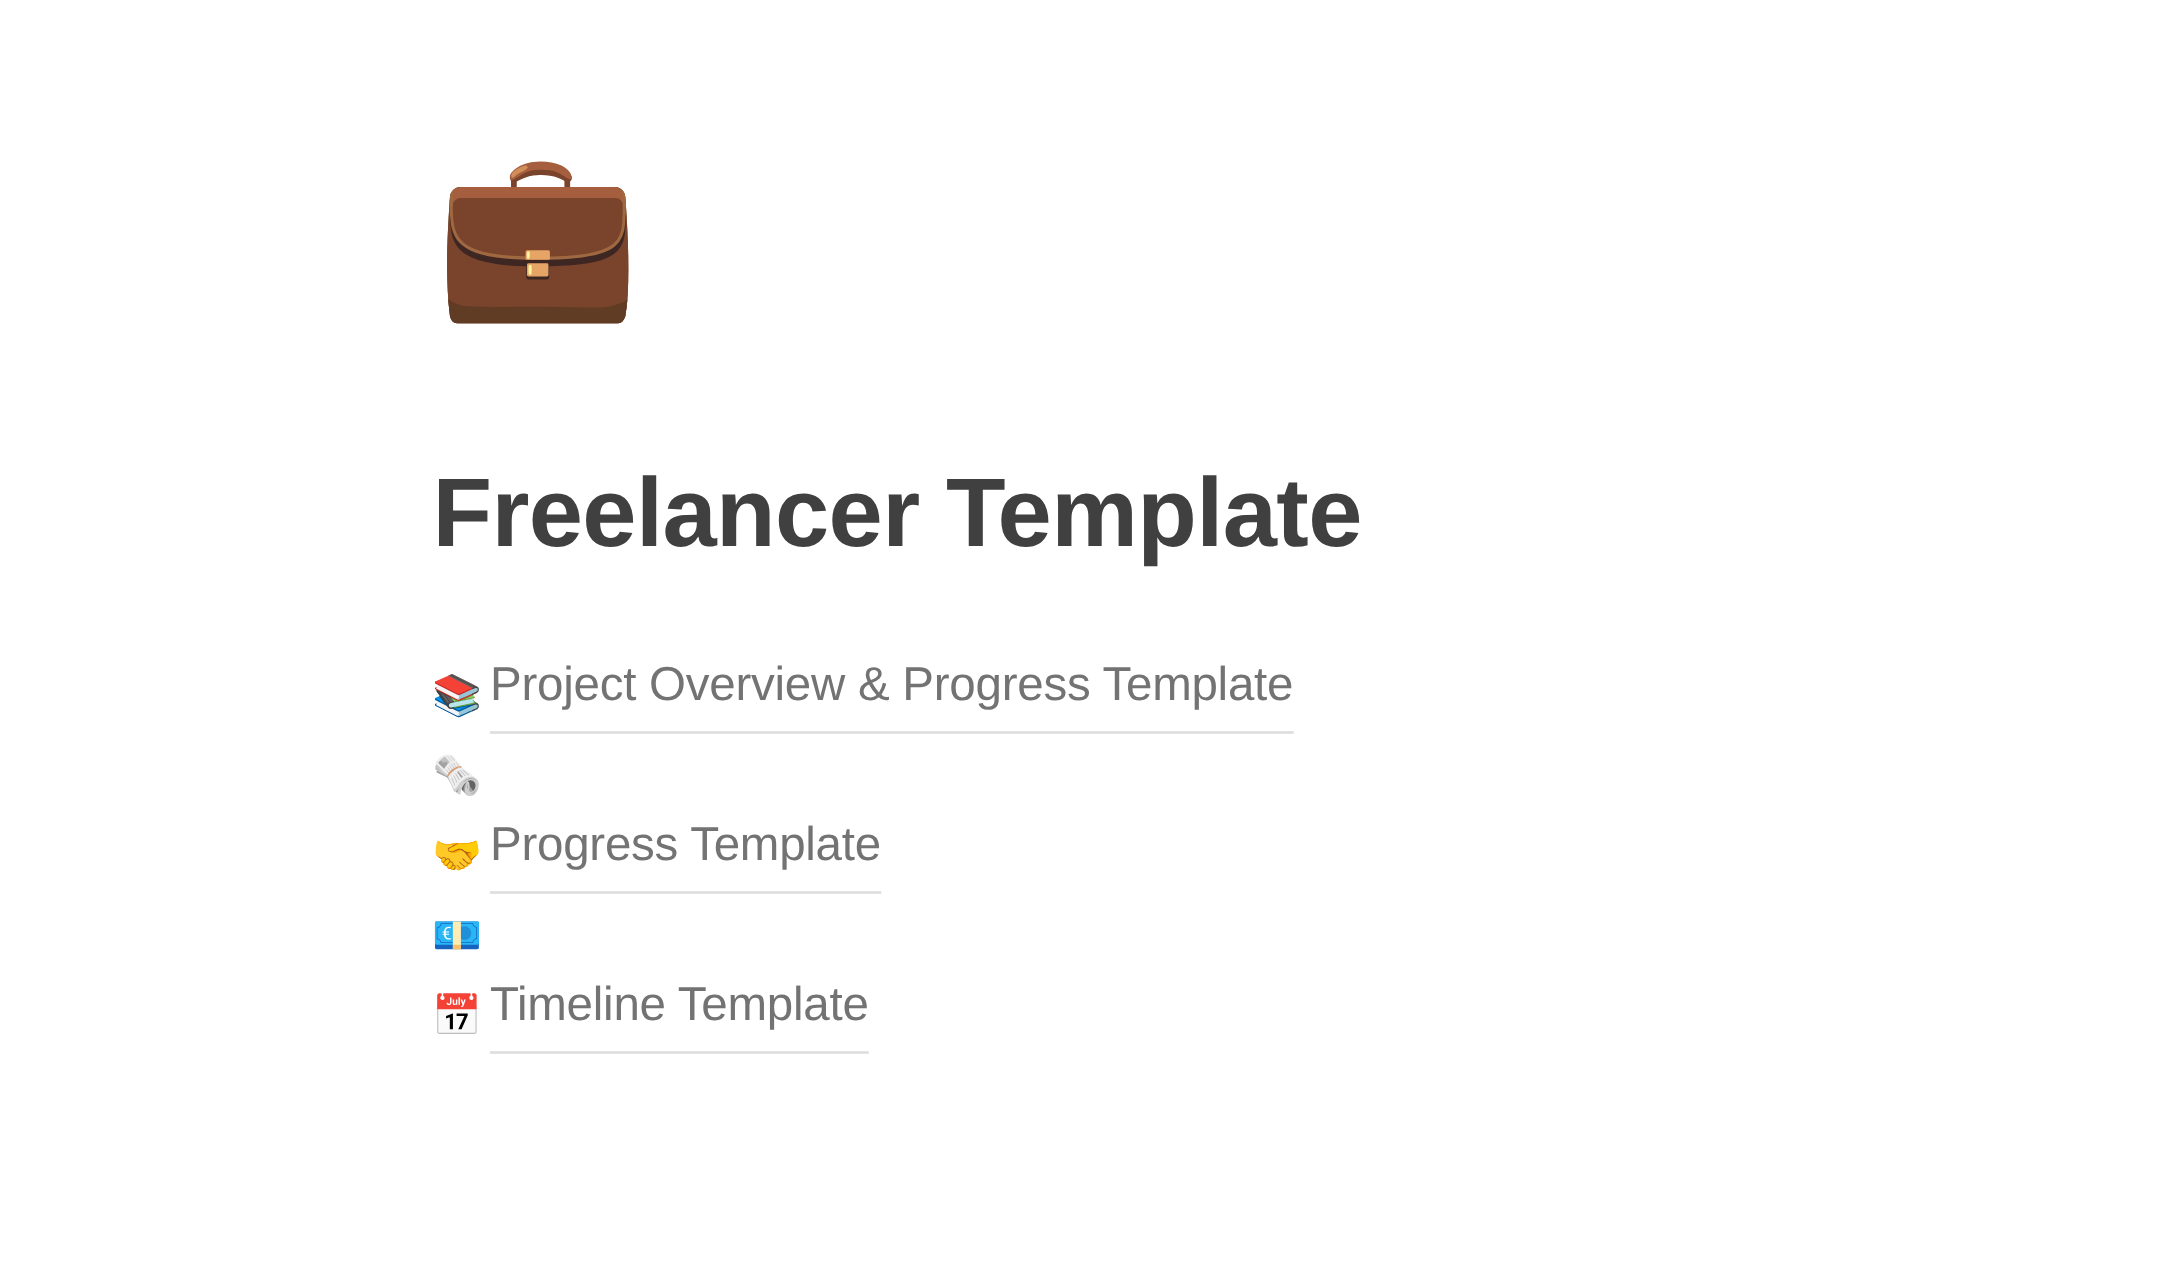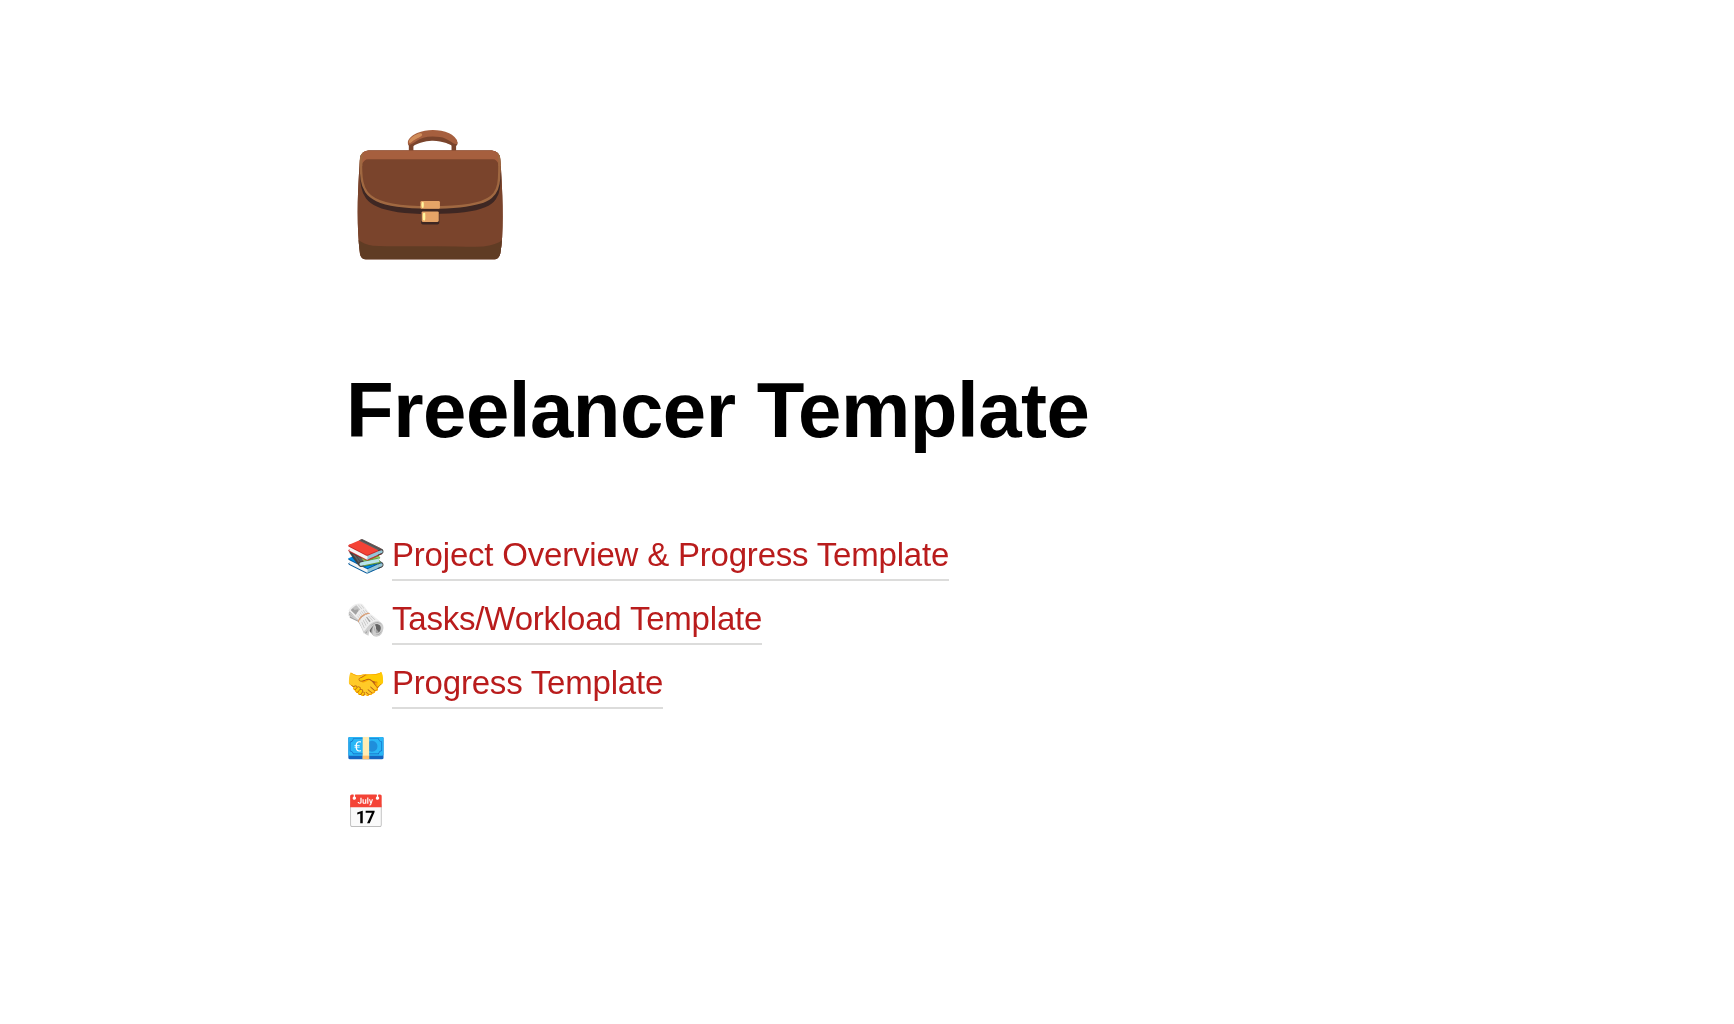--- a/index.html
+++ b/index.html
@@ -40,21 +40,21 @@
   
   .page-title {
     position: absolute;
     left: 346px;
     top: 310px;
     width: 1200px;
     font-size: 78px;
     line-height: 96px;
     font-weight: 700;
     letter-spacing: -0.5px;
-    color: #000000;
+    color: #404040;
     font-family: "Liberation Sans", "DejaVu Sans", sans-serif;
     font-stretch: condensed;
     white-space: nowrap;
   }
 
   
   .link-list {
     position: absolute;
     left: 346px;
     top: 524px;
@@ -74,26 +74,26 @@
     width: 46px;
     font-size: 32px;
     line-height: 40px;
     text-align: left;
     user-select: none;
     font-family: "DejaVu Sans", "Liberation Sans", sans-serif;
   }
 
   .link-text {
     flex: 0 0 auto;
-    font-size: 33px;
+    font-size: 38px;
     line-height: 46px;
-    color: #b91c1c;
+    color: #737373;
     font-family: "Liberation Sans", "DejaVu Sans", sans-serif;
     border-bottom: 2px solid #dcdcdb;
-    padding-bottom: 1px;
+    padding-bottom: 14px;
     white-space: nowrap;
     cursor: pointer;
     text-decoration: none;
     letter-spacing: -0.2px;
   }
 </style>
 </head>
 <body>
 
 <div id="page">
@@ -104,31 +104,31 @@
 
   <div class="link-list">
 
     <div class="link-row">
       <span class="link-emoji">📚</span>
       <span class="link-text">Project Overview &amp; Progress Template</span>
     </div>
 
     <div class="link-row">
       <span class="link-emoji">🗞️</span>
-      <span class="link-text">Tasks/Workload Template</span>
     </div>
 
     <div class="link-row">
       <span class="link-emoji">🤝</span>
       <span class="link-text">Progress Template</span>
     </div>
 
     <div class="link-row">
       <span class="link-emoji">💶</span>
     </div>
 
     <div class="link-row">
       <span class="link-emoji">📅</span>
+      <span class="link-text">Timeline Template</span>
     </div>
 
   </div>
 
 </div>
 
 </body></html>

